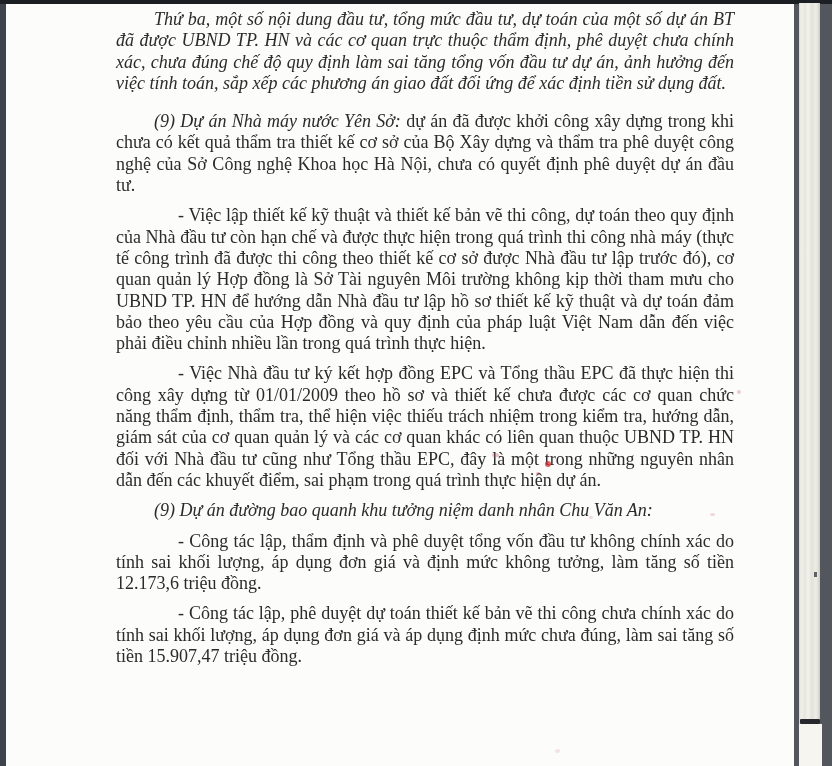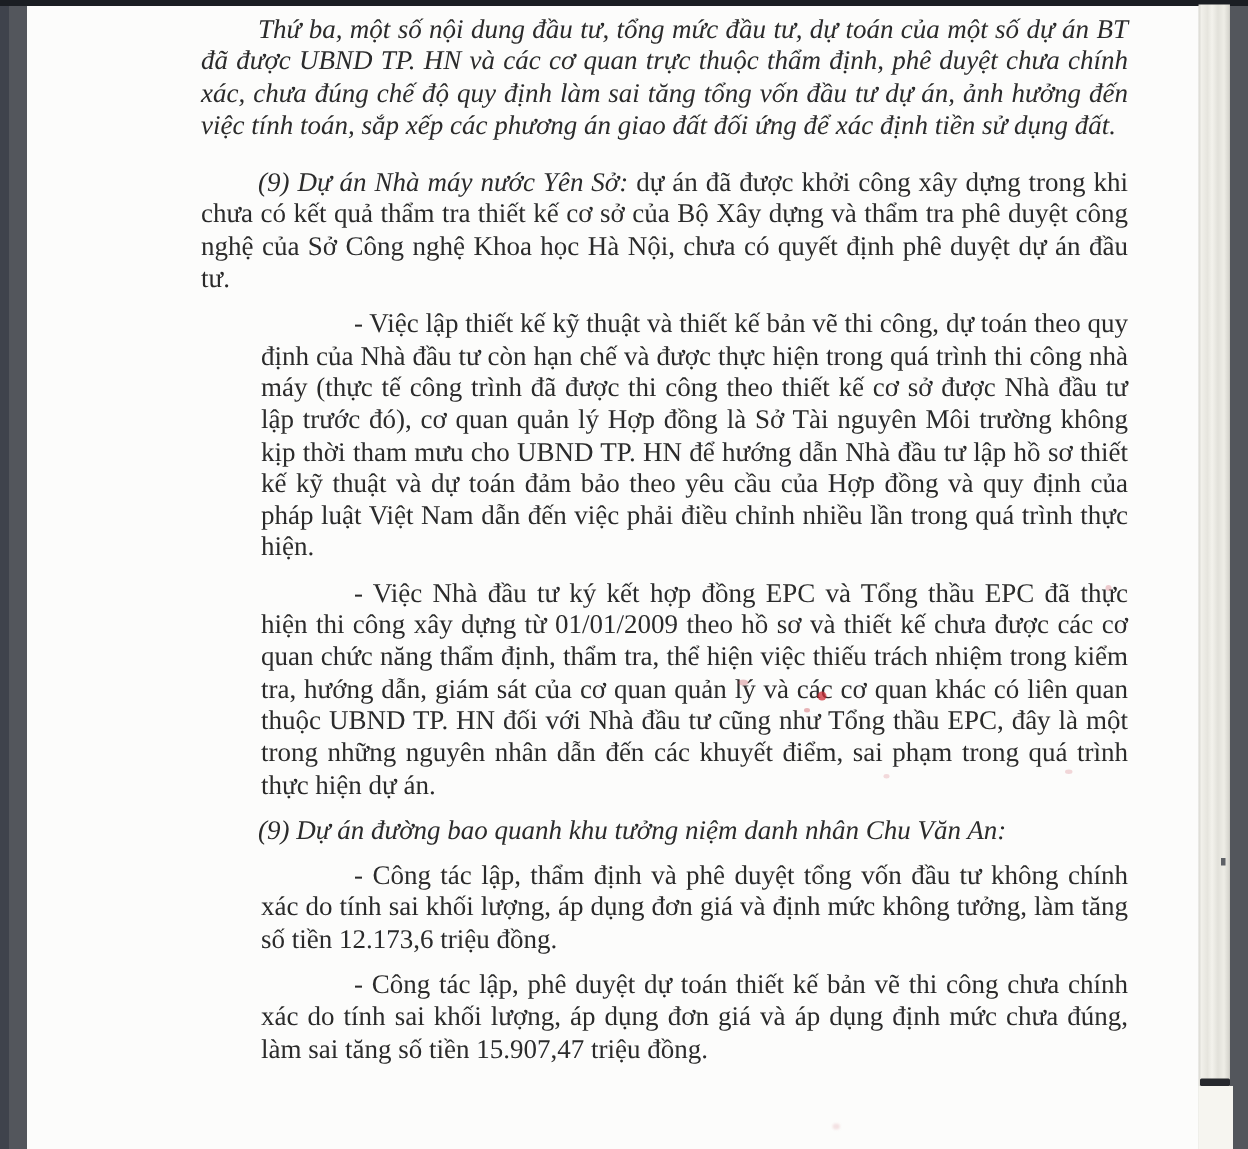--- a/index.html
+++ b/index.html
@@ -11,21 +11,21 @@
   }
   .screen { position: relative; width: 832px; height: 766px; }
 
   
   .left-dark   { position: absolute; left: 0; top: 0; width: 6px; height: 766px; background: #3f434c; }
   .right-dark  { position: absolute; left: 820px; top: 0; width: 12px; height: 766px; background: #53565c; }
   .top-line    { position: absolute; left: 0; top: 0; width: 832px; height: 4px; background: #1b1e23; }
 
   
   .page {
-    position: absolute; left: 18px; top: 3px; width: 794px; height: 763px;
+    position: absolute; left: 0; top: 3px; width: 794px; height: 763px;
     background: #fcfcfb;
   }
 
   
   .edge-strip {
     position: absolute; left: 799px; top: 3px; width: 21px; height: 763px;
     background: linear-gradient(90deg,
       #d7d6d0 0px, #f1f0ea 2px, #e6e5de 6px,
       #f3f2ec 9px, #e2e1da 13px, #eeede6 17px,
       #d8d7d0 20px, #c7c6c0 21px);
@@ -37,21 +37,21 @@
   
   .content {
     position: absolute; left: 116px; top: 6px; width: 618px;
     color: #2b2b2b;
     font-size: 18px;
     line-height: 21.3px;
     text-align: justify;
   }
   .para { margin: 0 0 9px 0; text-indent: 38px; }
   .para-intro { margin-bottom: 17px; }
-  .para-dash  { text-indent: 62px; margin-left: 40px; }
+  .para-dash  { text-indent: 62px; }
   .italic { font-style: italic; }
 
   
   .artifact { position: absolute; border-radius: 50%; pointer-events: none; }
   .a1 { left: 492px; top: 453px; width: 7px; height: 4px; background: rgba(195,85,95,.35); filter: blur(.4px); }
   .a2 { left: 545px; top: 461px; width: 6px; height: 6px; background: rgba(205,45,55,.75); filter: blur(.3px); }
   .a3 { left: 536px; top: 472px; width: 4px; height: 3px; background: rgba(200,70,80,.4);  filter: blur(.4px); }
   .a4 { left: 737px; top: 390px; width: 4px; height: 4px; background: rgba(210,110,120,.35); filter: blur(.5px); }
   .a5 { left: 710px; top: 513px; width: 5px; height: 3px; background: rgba(215,125,135,.3); filter: blur(.5px); }
   .a6 { left: 589px; top: 516px; width: 4px; height: 3px; background: rgba(215,125,135,.28); filter: blur(.5px); }

